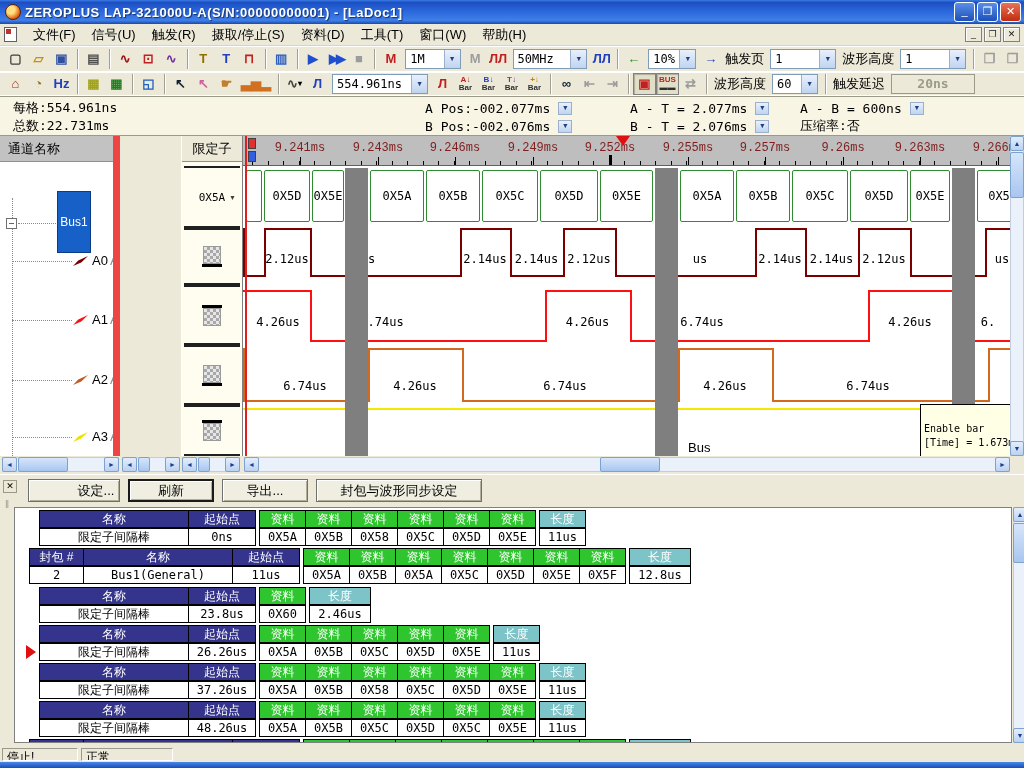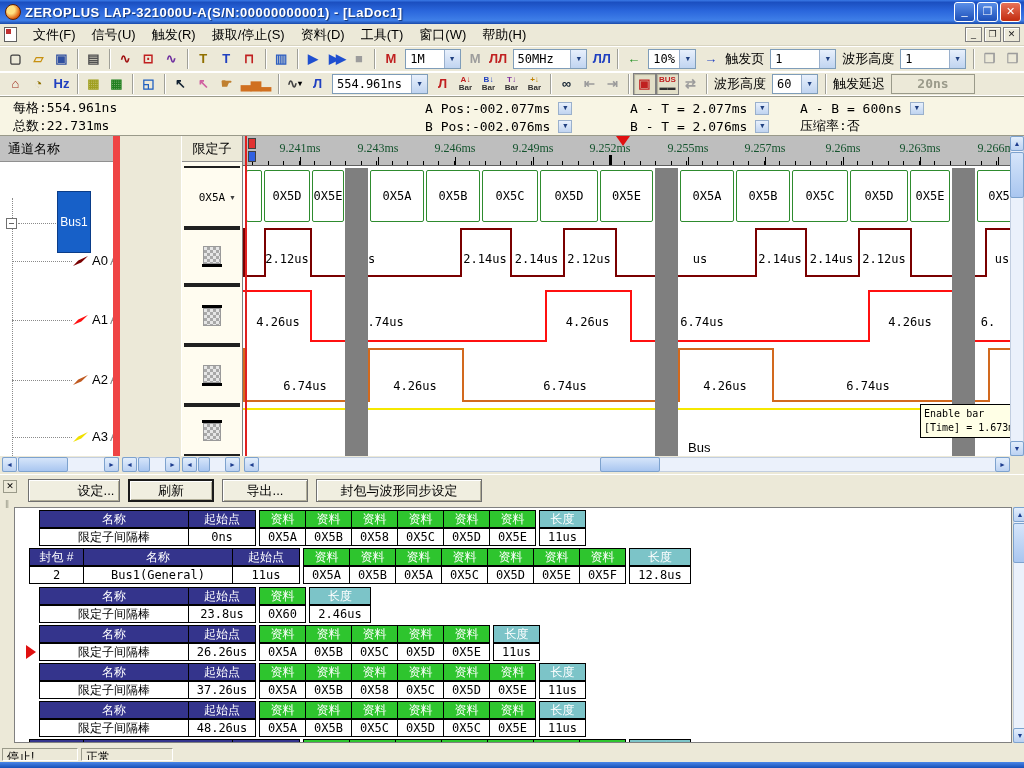--- a/index.html
+++ b/index.html
@@ -65,29 +65,29 @@
   .expbox{position:absolute;width:11px;height:11px;background:#fff;border:1px solid #707070;font-size:9px;line-height:8px;text-align:center;color:#000}
   .penicon{position:absolute;width:15px;height:10px;clip-path:polygon(0 100%,35% 45%,100% 0,55% 65%)}
   .chlabel{position:absolute;color:#000;font-size:13px}
   .ghlabel{position:absolute;color:#8a8a8a;font-size:13px}
   .treeline{position:absolute;border-left:1px dotted #8a8a8a}
   .treehline{position:absolute;border-top:1px dotted #8a8a8a}
 
   
   #wavearea{position:absolute;left:243px;top:0;width:767px;height:320px;background:#fff;overflow:hidden}
   #ruler{position:absolute;left:0;top:0;width:767px;height:30px;background:#BEBEBE;border-bottom:1px solid #606060}
-  .rlabel{position:absolute;top:5px;width:56px;text-align:center;font-family:Liberation Serif, serif;font-size:12px;color:#14532d}
+  .rlabel{position:absolute;top:5px;width:56px;text-align:center;font-family:Liberation Mono, monospace;font-size:12px;color:#7f1d1d}
   .tick{position:absolute;background:#000;width:1px}
   #tmarker{position:absolute;top:0;width:0;height:0;border-left:7px solid transparent;border-right:7px solid transparent;border-top:10px solid #E01010;z-index:3}
   .buscell{position:absolute;top:34px;height:52px;background:#fff;border:1px solid #2E8B2E;border-radius:2px;display:flex;align-items:center;justify-content:center;font-family:"DejaVu Sans Mono",monospace;font-size:12px;z-index:2}
   .wseg{position:absolute;z-index:2}
   .wlabel{position:absolute;width:50px;text-align:center;font-family:"DejaVu Sans Mono",monospace;font-size:12px;color:#000;z-index:2}
   .graybar{position:absolute;top:32px;height:288px;background:#7F7F7F;z-index:5}
   #flatline{position:absolute;height:2px;z-index:2}
-  #wave-tooltip{position:absolute;z-index:9;background:#FFFFE6;border:1px solid #000;font-family:"DejaVu Sans Mono",monospace;font-size:10px;line-height:14px;padding:2px 3px;white-space:nowrap}
+  #wave-tooltip{position:absolute;z-index:9;background:#FFFFE6;border:1px solid #000;font-family:"DejaVu Sans Mono",monospace;font-size:10px;line-height:14px;padding:17px 3px;white-space:nowrap}
   #stray-bus{position:absolute;font-size:13px;color:#000;z-index:1}
   #wave-left-line{position:absolute;left:2px;top:0;width:2px;height:320px;background:#E02020;z-index:4}
   .flag{position:absolute;left:5px;width:8px;height:11px;z-index:6;border:1px solid #404040}
 
   
   .sbtn{background:linear-gradient(180deg,#E3EEFC,#BCD2F2);border:1px solid #7DA2CE;border-radius:2px;color:#1D3D8F;font-size:7px;display:flex;align-items:center;justify-content:center}
   .sthumb{background:linear-gradient(180deg,#D6E5FA,#A9C6F0);border:1px solid #7DA2CE;border-radius:2px}
   .strack{background:#EBF1FB;border:1px solid #C2CEE0;position:absolute}
   #hscrollrow{position:absolute;left:0;top:456px;width:1024px;height:18px;background:#ECE9D8}
   .hsb{position:absolute;top:1px;height:15px}

